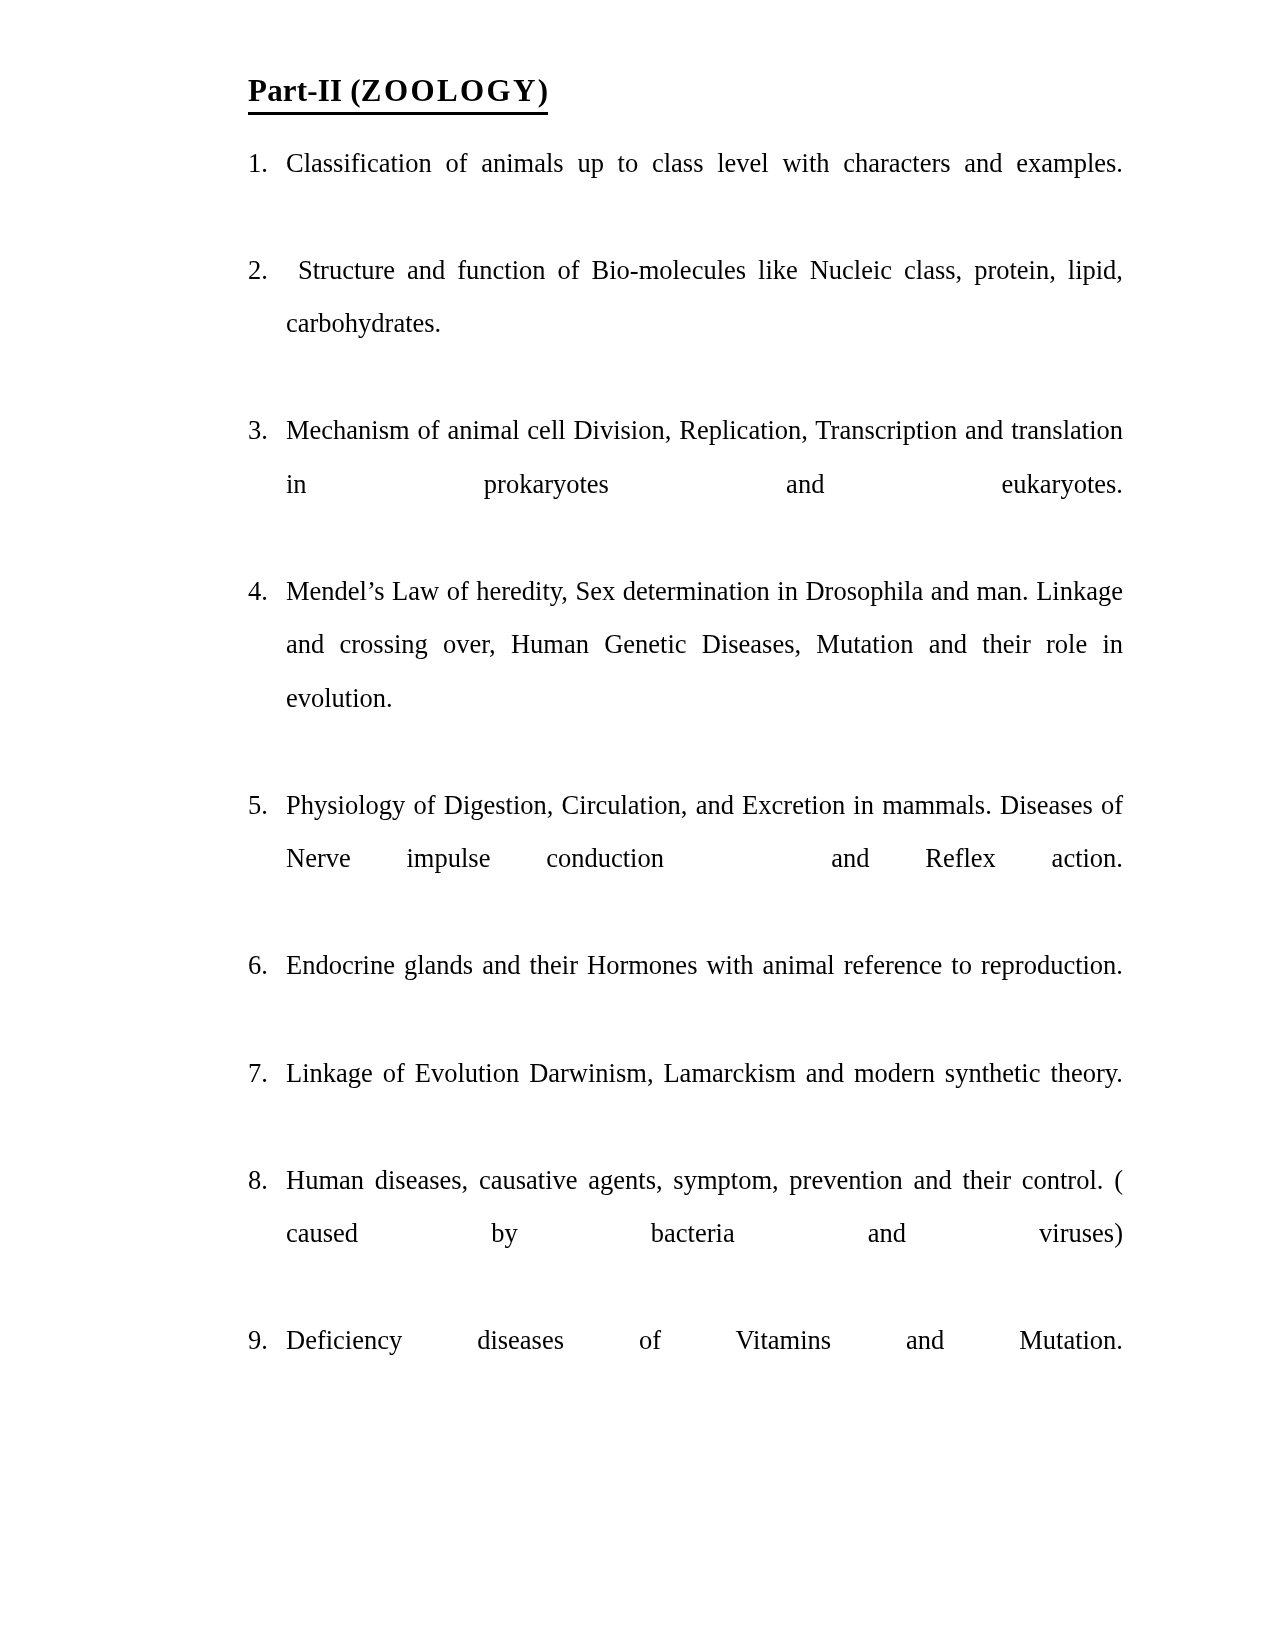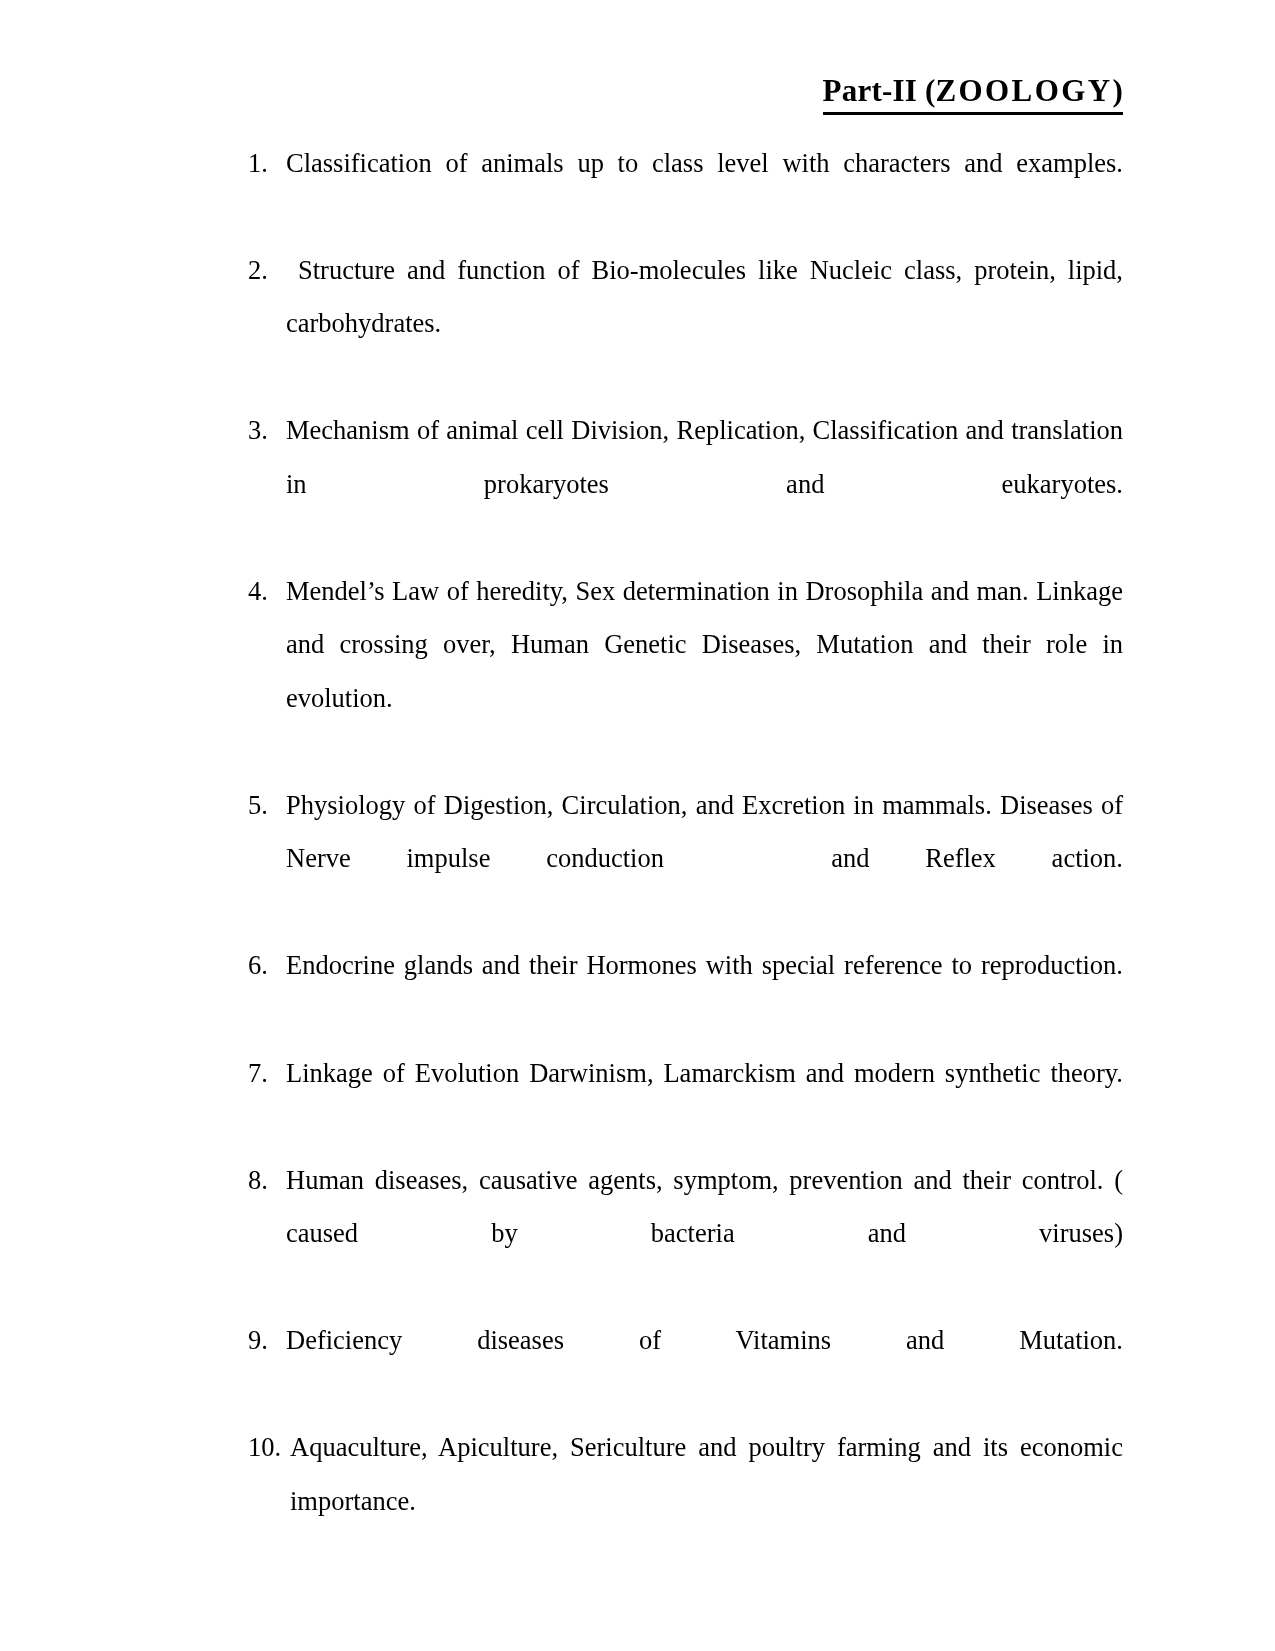--- a/index.html
+++ b/index.html
@@ -21,21 +21,21 @@
     overflow: hidden;
     box-sizing: border-box;
   }
   .page-body {
     position: absolute;
     left: 248px;
     top: 72px;
     width: 875px;
   }
   .doc-title {
-    text-align: right;
+    text-align: left;
     font-weight: bold;
     font-size: 31px;
     line-height: 1.25;
     margin: 0 0 22px 0;
     letter-spacing: 0px;
     white-space: nowrap;
   }
   .doc-title .title-underline {
     display: inline-block;
     border-bottom: 3px solid #000;
@@ -105,53 +105,49 @@
         <span class="item-text">Classification of animals up to class level with characters and examples.</span>
       </li>
 
       <li>
         <span class="item-number">2.</span>
         <span class="item-text"> Structure and function of Bio-molecules like Nucleic class, protein, lipid, carbohydrates.</span>
       </li>
 
       <li>
         <span class="item-number">3.</span>
-        <span class="item-text">Mechanism of animal cell Division, Replication, Classification and translation in prokaryotes and eukaryotes.</span>
+        <span class="item-text">Mechanism of animal cell Division, Replication, Transcription and translation in prokaryotes and eukaryotes.</span>
       </li>
 
       <li>
         <span class="item-number">4.</span>
         <span class="item-text">Mendel’s Law of heredity, Sex determination in Drosophila and man. Linkage and crossing over, Human Genetic Diseases, Mutation and their role in evolution.</span>
       </li>
 
       <li>
         <span class="item-number">5.</span>
         <span class="item-text">Physiology of Digestion, Circulation, and Excretion in mammals. Diseases of Nerve impulse conduction   and Reflex action.</span>
       </li>
 
       <li>
         <span class="item-number">6.</span>
-        <span class="item-text">Endocrine glands and their Hormones with special reference to reproduction.</span>
+        <span class="item-text">Endocrine glands and their Hormones with animal reference to reproduction.</span>
       </li>
 
       <li>
         <span class="item-number">7.</span>
         <span class="item-text">Linkage of Evolution Darwinism, Lamarckism and modern synthetic theory.</span>
       </li>
 
       <li>
         <span class="item-number">8.</span>
         <span class="item-text">Human diseases, causative agents, symptom, prevention and their control. ( caused by bacteria and viruses)</span>
       </li>
 
       <li>
         <span class="item-number">9.</span>
         <span class="item-text">Deficiency diseases of Vitamins and Mutation.</span>
       </li>
 
-      <li class="wide-number">
-        <span class="item-number">10.</span>
-        <span class="item-text">Aquaculture, Apiculture, Sericulture and poultry farming and its economic importance.</span>
-      </li>
 
     </ol>
   </div>
 </div>
 
 </body></html>

